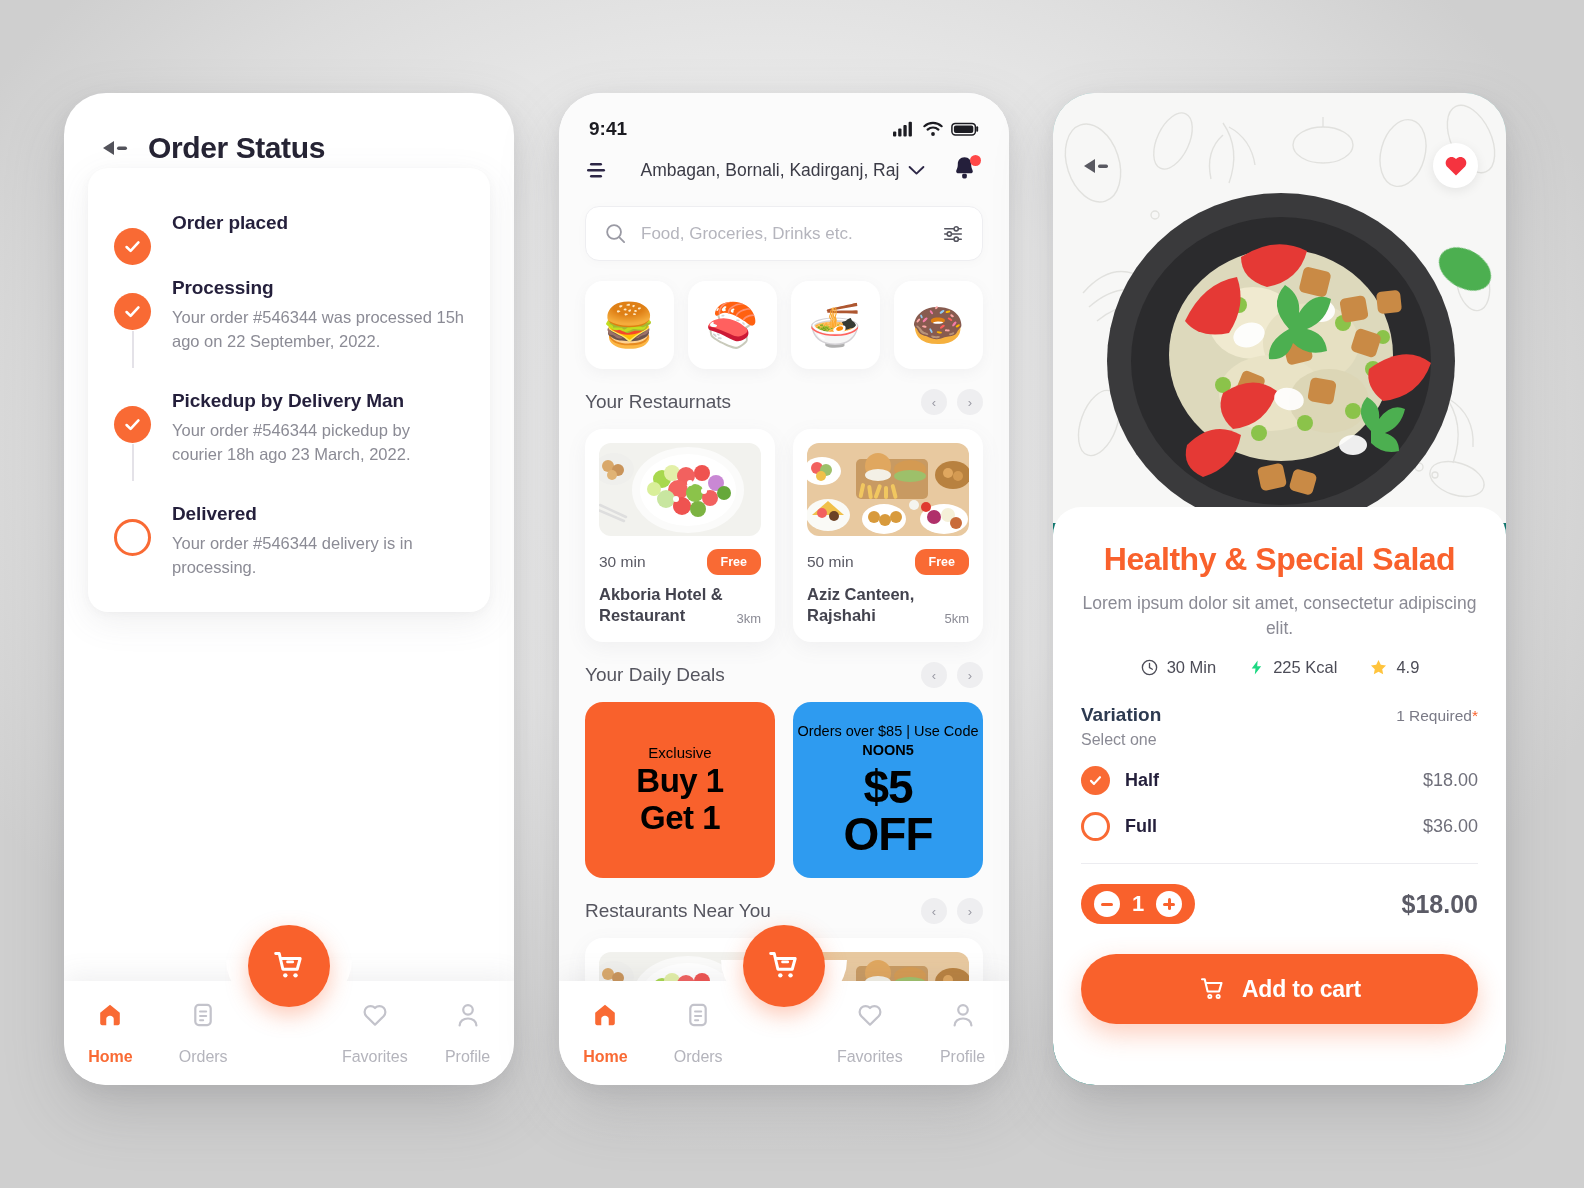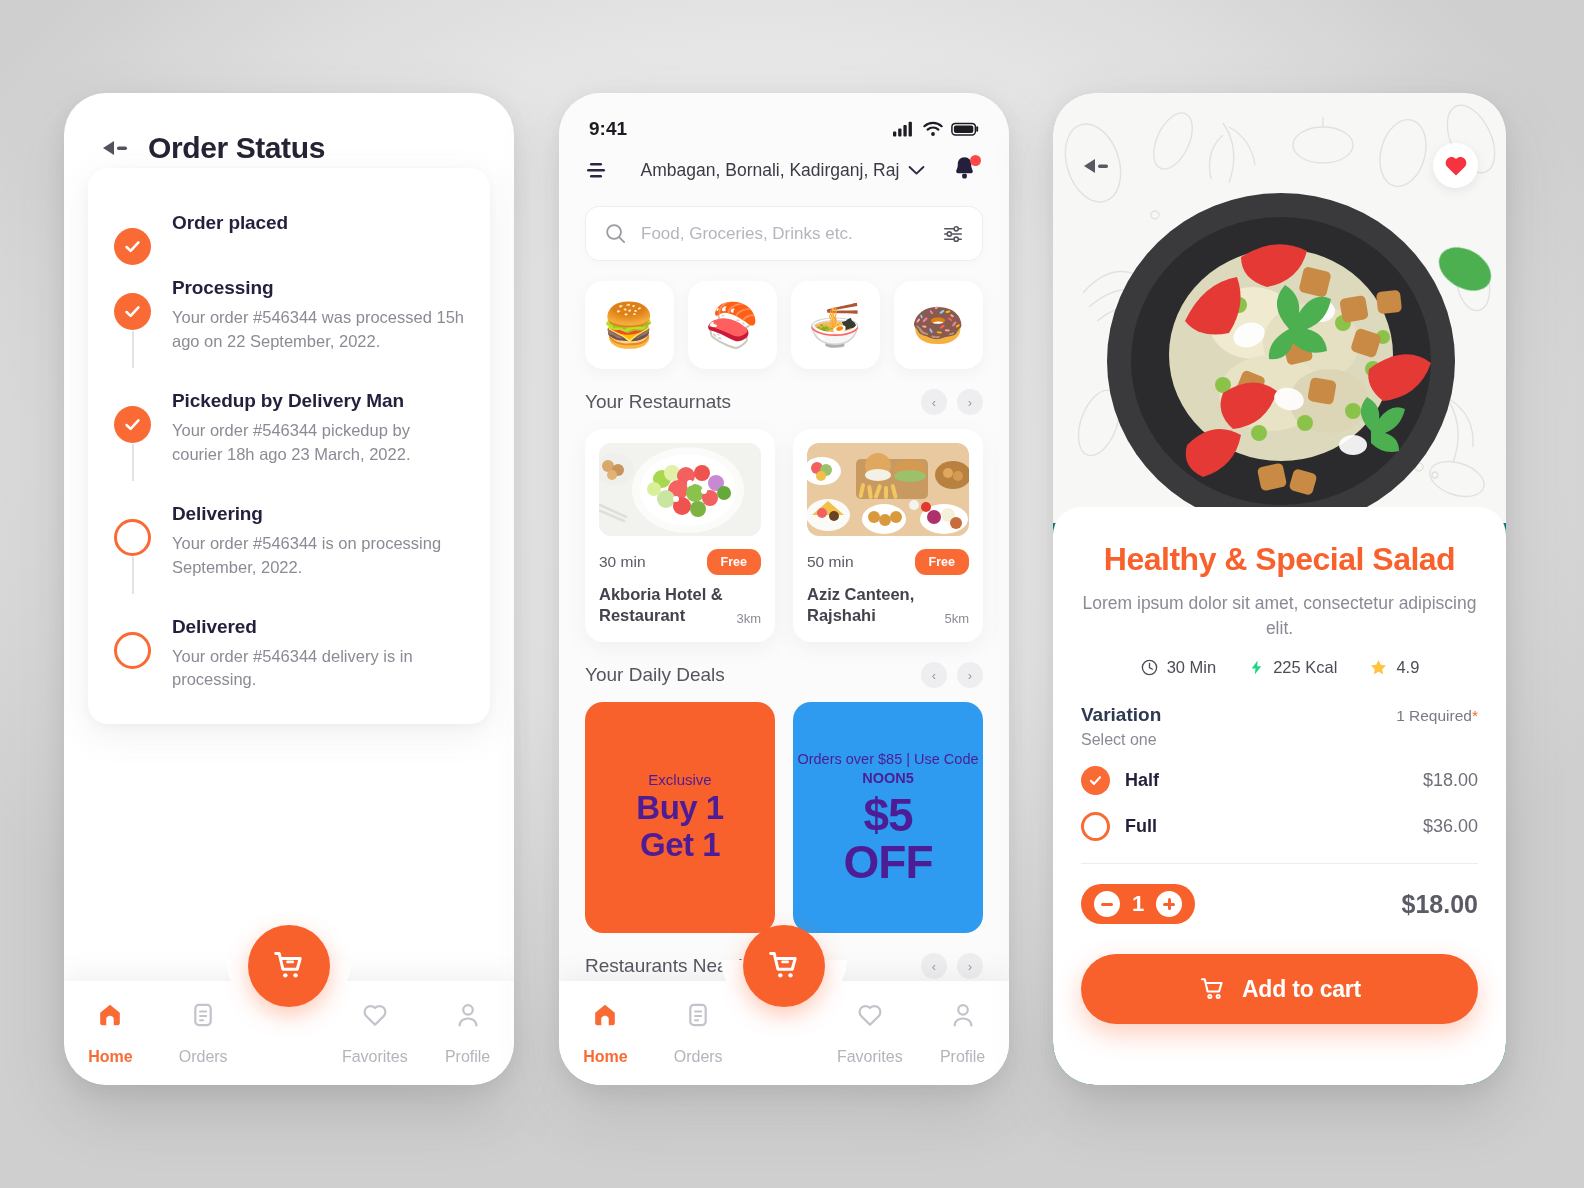--- a/index.html
+++ b/index.html
@@ -99,21 +99,21 @@
   }
   .rest-img { width: 100%; height: 93px; border-radius: 12px; overflow: hidden; position: relative; }
   .rest-meta { display: flex; align-items: center; justify-content: space-between; margin-top: 13px; }
   .rest-time { font-size: 15.5px; color: #5a5a64; }
   .badge-free { background: #F96A34; color: #fff; font-size: 12.5px; font-weight: 600; padding: 6px 14px; border-radius: 11px; }
   .rest-name-row { display: flex; align-items: flex-end; justify-content: center; gap: 8px; margin-top: 9px; }
   .rest-name { font-size: 16.5px; font-weight: 700; color: #43434e; line-height: 1.28; }
   .rest-km { font-size: 13px; color: #8b8b95; white-space: nowrap; }
 
   .deals-row { display: flex; gap: 18px; padding: 14px 26px 0 26px; }
-  .deal { flex: 1; height: 231px; border-radius: 18px; display: flex; flex-direction: column; align-items: center; justify-content: center; color: #4c1d95; text-align: center; }
+  .deal { flex: 1; height: 176px; border-radius: 18px; display: flex; flex-direction: column; align-items: center; justify-content: center; color: #000000; text-align: center; }
   .deal-a { background: #F9612C; }
   .deal-b { background: #2E9BF0; }
   .deal-small { font-size: 15px; margin-bottom: 2px; font-weight: 400; }
   .deal-big { font-size: 33px; font-weight: 700; line-height: 1.12; letter-spacing: -0.5px; }
   .deal-top { font-size: 14.5px; line-height: 1.32; margin-bottom: 4px; }
   .deal-top b { font-weight: 700; }
   .deal-huge { font-size: 46px; font-weight: 700; line-height: 1.02; letter-spacing: -1px; }
 
   .near-row { display: flex; gap: 18px; padding: 14px 26px 0 26px; }
   .near-card { flex: 1; background: #fff; border-radius: 18px; padding: 14px; box-shadow: 0 6px 20px rgba(120,120,130,0.08); }
@@ -246,30 +246,20 @@
               </svg>
           </div>
           <div class="connector"></div>
         </div>
         <div class="step-body">
           <div class="step-title">Pickedup by Delivery Man</div>
           <div class="step-desc">Your order #546344 pickedup by courier 18h ago 23 March, 2022.</div>
         </div>
       </div>
 
-      <div class="step">
-        <div class="step-marks">
-          <div class="mark todo"></div>
-          <div class="connector"></div>
-        </div>
-        <div class="step-body">
-          <div class="step-title">Delivering</div>
-          <div class="step-desc">Your order #546344 is on processing September, 2022.</div>
-        </div>
-      </div>
 
       <div class="step">
         <div class="step-marks">
           <div class="mark todo"></div>
 
         </div>
         <div class="step-body">
           <div class="step-title">Delivered</div>
           <div class="step-desc">Your order #546344 delivery is in processing.</div>
         </div>

